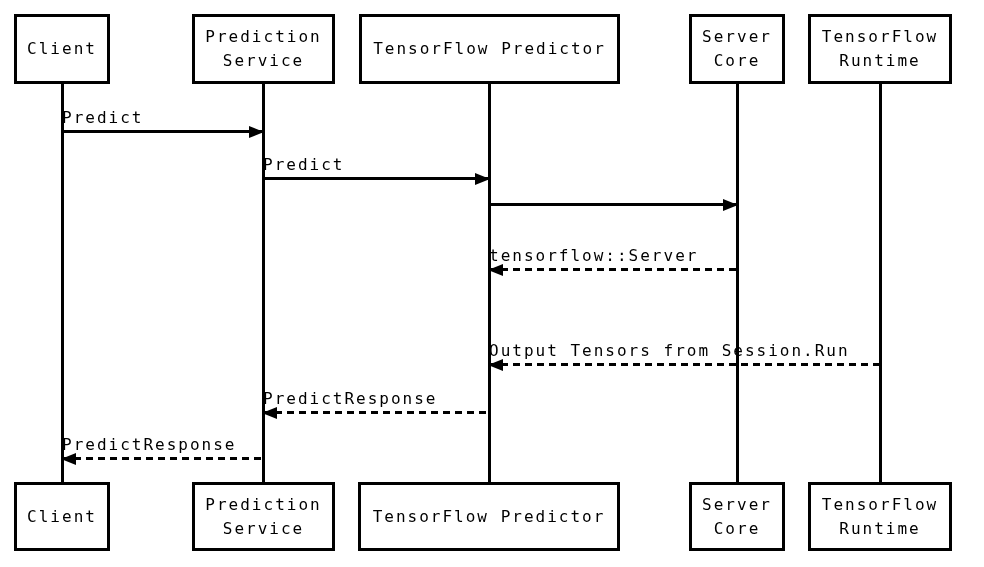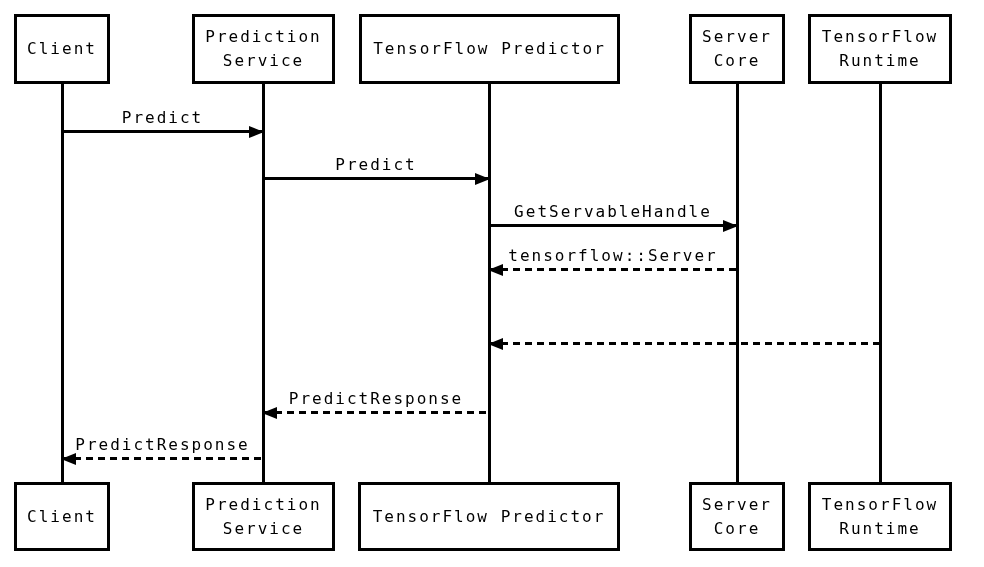--- a/index.html
+++ b/index.html
@@ -31,21 +31,21 @@
     width: 3px;
     top: 84px;
     height: 398px;
     background: #000000;
     z-index: 1;
   }
   .msg { position: absolute; z-index: 3; }
   .msg-label {
     font-size: 16px;
     letter-spacing: 2px;
-    text-align: center;
+    text-align: left;
     height: 21px;
     line-height: 21px;
     white-space: nowrap;
   }
   .msg-line { position: relative; height: 3px; margin-top: 2px; }
   .msg.solid  .msg-line { background: #000000; }
   .msg.dashed .msg-line {
     background: repeating-linear-gradient(90deg, #000000 0 7px, transparent 7px 12px);
   }
   .arrow-right, .arrow-left {
@@ -93,35 +93,35 @@
   </div>
 
   <div class="msg solid" style="left:263px;top:154px;width:226px">
     <div class="msg-label">Predict</div>
     <div class="msg-line">
       <span class="arrow-right"></span>
     </div>
   </div>
 
   <div class="msg solid" style="left:489px;top:201px;width:248px">
-    <div class="msg-label">GetServableHandle</div>
     <div class="msg-line">
       <span class="arrow-right"></span>
     </div>
   </div>
 
   <div class="msg dashed" style="left:489px;top:245px;width:248px">
     <div class="msg-label">tensorflow::Server</div>
     <div class="msg-line">
       <span class="arrow-left"></span>
     </div>
   </div>
 
 
   <div class="msg dashed" style="left:489px;top:340px;width:391px">
+    <div class="msg-label">Output Tensors from Session.Run</div>
     <div class="msg-line">
       <span class="arrow-left"></span>
     </div>
   </div>
 
   <div class="msg dashed" style="left:263px;top:388px;width:226px">
     <div class="msg-label">PredictResponse</div>
     <div class="msg-line">
       <span class="arrow-left"></span>
     </div>

